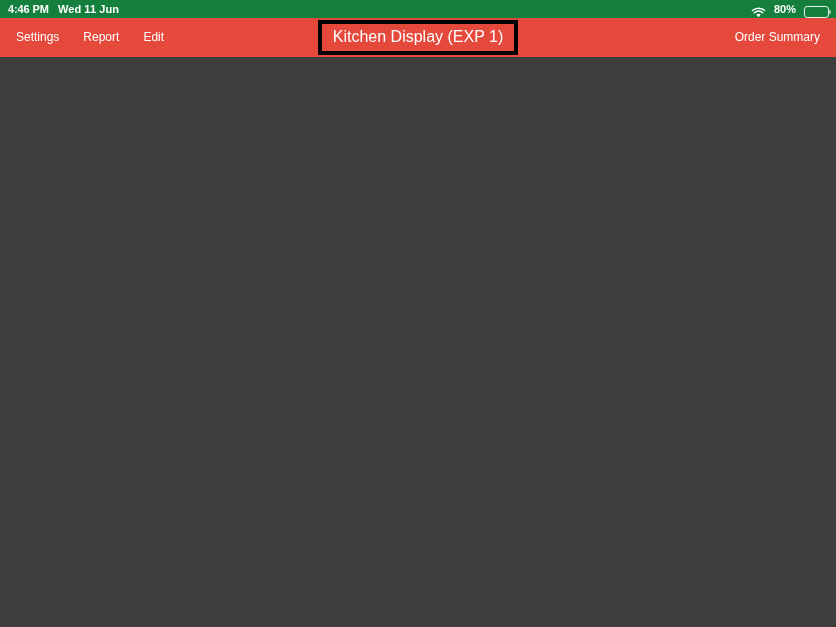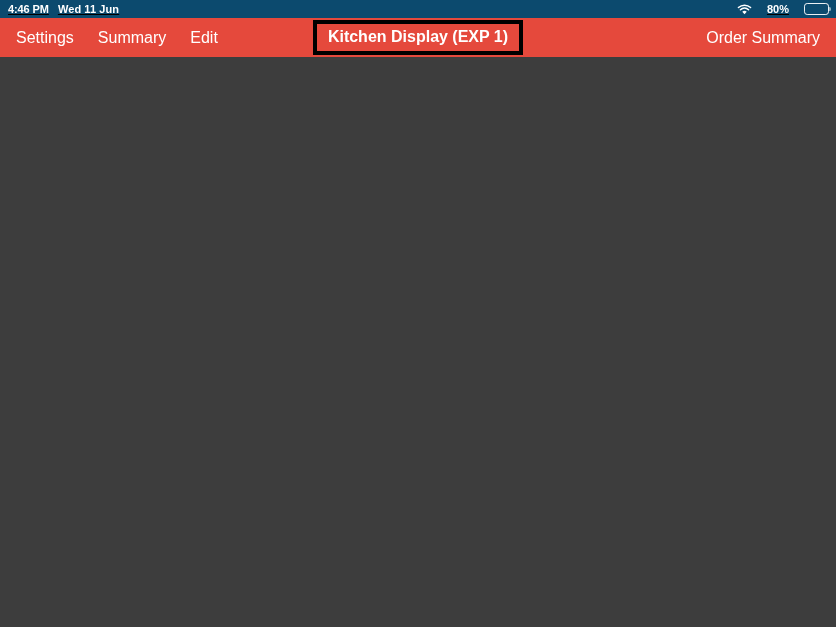--- a/index.html
+++ b/index.html
@@ -37,22 +37,22 @@
   }
   .status-left {
     display: flex;
     align-items: center;
     gap: 9px;
     flex: 0 0 auto;
   }
   .status-spacer { flex: 1 1 auto; }
   .status-right {
     display: flex;
-    align-items: center;
-    gap: 15px;
+    align-items: flex-end;
+    gap: 8px;
     flex: 0 0 auto;
   }
   .status-text {
     color: #ffffff;
     font-size: 11px;
     font-weight: bold;
     letter-spacing: -0.1px;
     line-height: 18px;
     white-space: nowrap;
   }
@@ -109,21 +109,21 @@
     top: 0;
     height: 39px;
     display: flex;
     align-items: center;
   }
   .nav-group.left  { left: 16px; gap: 24px; }
   .nav-group.right { right: 16px; gap: 16px; }
 
   .nav-item {
     color: #ffffff;
-    font-size: 16px;
+    font-size: 12px;
     font-weight: normal;
     line-height: 39px;
     white-space: nowrap;
     cursor: pointer;
   }
 
   
   .title-wrap {
     position: absolute;
     left: 0;
@@ -142,41 +142,41 @@
     background: #e5493c;
     padding: 3px 11px 4px 11px;
     display: inline-flex;
     align-items: center;
     justify-content: center;
     cursor: pointer;
   }
   .title-text {
     color: #ffffff;
     font-size: 16px;
-    font-weight: bold;
+    font-weight: normal;
     white-space: nowrap;
     line-height: 20px;
   }
 
   
   .content {
     position: absolute;
     top: 57px;
     left: 0;
     width: 836px;
     height: 570px;
     background: #3d3d3d;
   }
 </style>
 </head>
 <body>
 
 <div id="app">
 
-  <div class="status-bar" style="background: #0c4a6e; text-decoration: underline;">
+  <div class="status-bar" style="background: #15803d;">
 
     <div class="status-left">
       <span class="status-text time">4:46 PM</span>
       <span class="status-text date">Wed 11 Jun</span>
     </div>
 
     <div class="status-spacer"></div>
 
     <div class="status-right">
       <span>
@@ -190,21 +190,21 @@
       <span class="battery-icon">
         <span class="battery-fill" id="battery-fill" style="width: 80%;"></span>
       </span>
     </div>
   </div>
 
   <div class="nav-bar" style="background: rgb(229, 73, 60);">
 
     <div class="nav-group left">
       <span class="nav-item">Settings</span>
-      <span class="nav-item">Summary</span>
+      <span class="nav-item">Report</span>
       <span class="nav-item">Edit</span>
     </div>
 
     <div class="title-wrap">
       <div class="title-focus" style="background: rgb(229, 73, 60); border-color: rgb(0, 0, 0);">
         <span class="title-text">Kitchen Display (EXP 1)</span>
       </div>
     </div>
 
     <div class="nav-group right">

